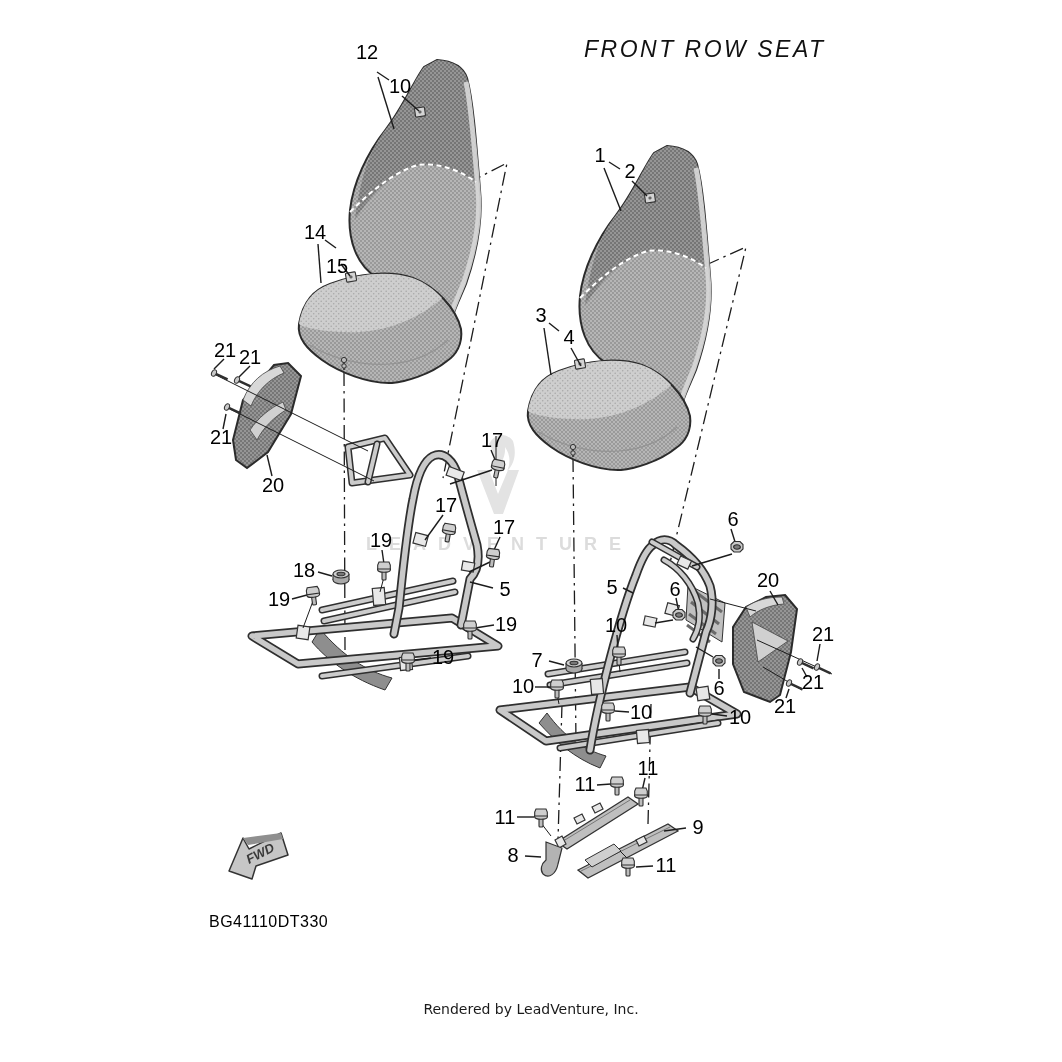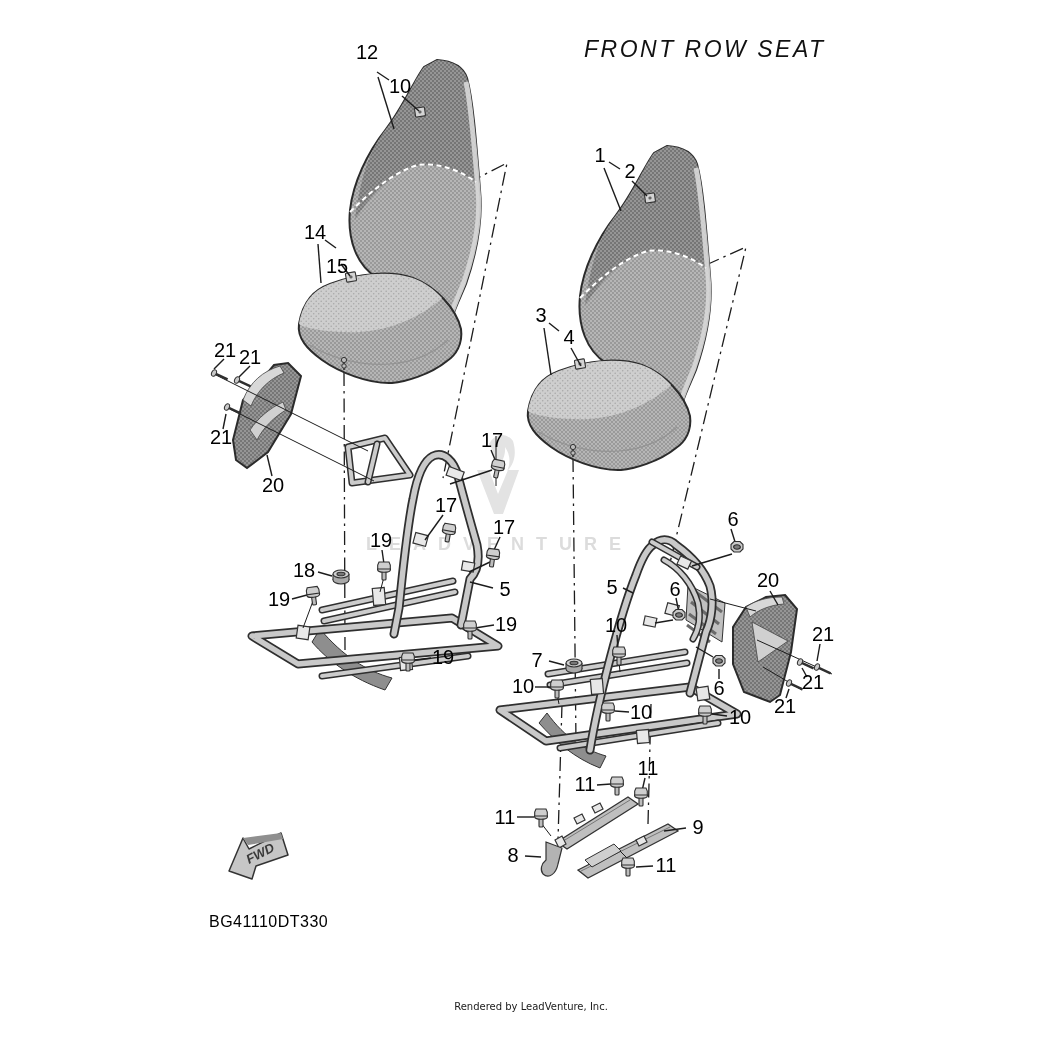--- a/index.html
+++ b/index.html
@@ -8,21 +8,21 @@
   .stage{position:absolute;inset:0;background:#fff;}
   #art{position:absolute;left:0;top:0;}
   .watermark-text{position:absolute;left:366px;top:534px;font-size:18px;font-weight:600;
        letter-spacing:12px;color:#dcdcdc;white-space:nowrap;}
   .title{position:absolute;left:584px;top:36px;font-size:23px;font-style:italic;
        font-weight:400;letter-spacing:2.5px;color:#111;white-space:nowrap;}
   .code{position:absolute;left:209px;top:878px;font-size:16px;color:#000;letter-spacing:.5px;margin-top:35px;}
   .copyright{position:absolute;left:0;top:990px;width:100%;text-align:center;
        font-family:"DejaVu Sans",sans-serif;font-size:22px;color:#000;white-space:nowrap;}
   .rendered{position:absolute;left:0;top:1001px;width:100%;text-align:center;
-       font-family:"DejaVu Sans",sans-serif;font-size:10px;color:#1a1a1a;}
+       font-family:"DejaVu Sans",sans-serif;font-size:14px;color:#1a1a1a;}
   .callout{position:absolute;transform:translate(-50%,-50%);font-size:20px;color:#000;
        line-height:1;white-space:nowrap;cursor:pointer;user-select:none;}
   
   .to{fill:none;stroke:#2f2f2f;stroke-width:9;stroke-linecap:round;stroke-linejoin:round;}
   .ti{fill:none;stroke:#c9c9c9;stroke-width:5.5;stroke-linecap:round;stroke-linejoin:round;}
   .to2{fill:none;stroke:#2f2f2f;stroke-width:7;stroke-linecap:round;stroke-linejoin:round;}
   .ti2{fill:none;stroke:#cccccc;stroke-width:4;stroke-linecap:round;stroke-linejoin:round;}
   .ld{stroke:#1c1c1c;stroke-width:1.4;fill:none;}
   .thin{stroke:#1c1c1c;stroke-width:1;fill:none;}
   .dashdot{stroke:#1c1c1c;stroke-width:1.3;fill:none;stroke-dasharray:14 5 2.5 5;}

